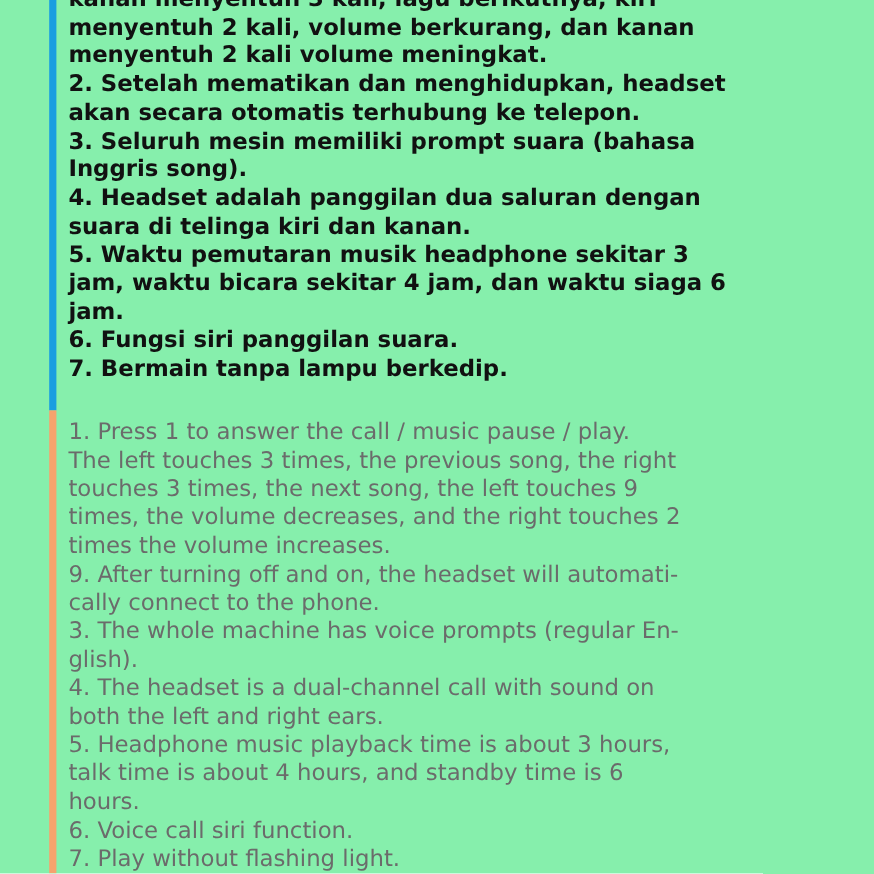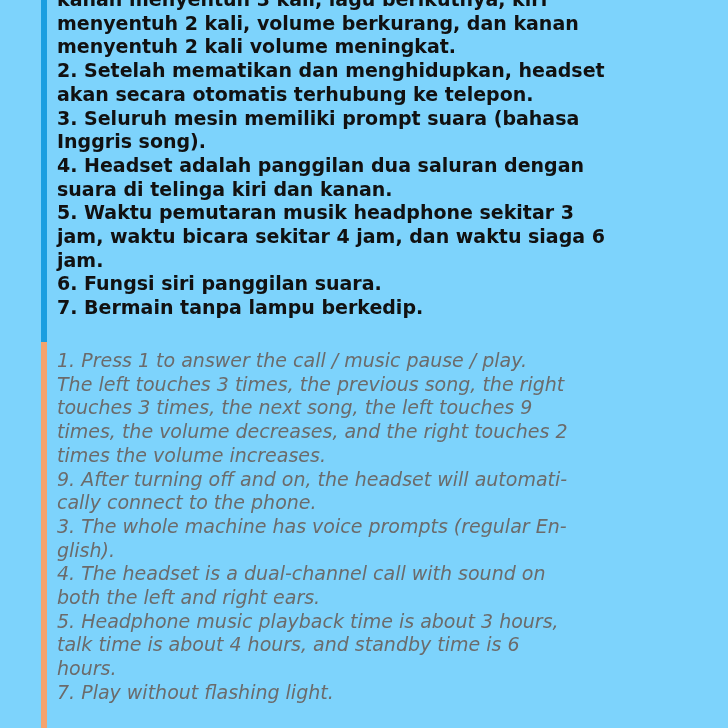--- a/index.html
+++ b/index.html
@@ -7,21 +7,21 @@
       padding: 0;
       background: #ffffff;
       width: 728px;
       height: 728px;
       overflow: hidden;
     }
     .page {
       position: relative;
       width: 728px;
       height: 728px;
-      background: #7dd3fc;
+      background: #86efac;
       overflow: hidden;
     }
     .bar {
       position: absolute;
       left: 41px;
       width: 6px;
     }
     .bar-blue {
       top: 0;
       height: 342px;
@@ -71,30 +71,31 @@
     <span class="line">Inggris song).</span>
     <span class="line">4. Headset adalah panggilan dua saluran dengan</span>
     <span class="line">suara di telinga kiri dan kanan.</span>
     <span class="line">5. Waktu pemutaran musik headphone sekitar 3</span>
     <span class="line">jam, waktu bicara sekitar 4 jam, dan waktu siaga 6</span>
     <span class="line">jam.</span>
     <span class="line">6. Fungsi siri panggilan suara.</span>
     <span class="line">7. Bermain tanpa lampu berkedip.</span>
   </div>
 
-  <div class="block block-en" style="color: rgb(107, 107, 107); font-style: italic;">
+  <div class="block block-en" style="color: rgb(107, 107, 107);">
     <span class="line">1. Press 1 to answer the call / music pause / play.</span>
     <span class="line">The left touches 3 times, the previous song, the right</span>
     <span class="line">touches 3 times, the next song, the left touches 9</span>
     <span class="line">times, the volume decreases, and the right touches 2</span>
     <span class="line">times the volume increases.</span>
     <span class="line">9. After turning off and on, the headset will automati-</span>
     <span class="line">cally connect to the phone.</span>
     <span class="line">3. The whole machine has voice prompts (regular En-</span>
     <span class="line">glish).</span>
     <span class="line">4. The headset is a dual-channel call with sound on</span>
     <span class="line">both the left and right ears.</span>
     <span class="line">5. Headphone music playback time is about 3 hours,</span>
     <span class="line">talk time is about 4 hours, and standby time is 6</span>
     <span class="line">hours.</span>
+    <span class="line">6. Voice call siri function.</span>
     <span class="line">7. Play without flashing light.</span>
   </div>
 </div>
 
 </body></html>

